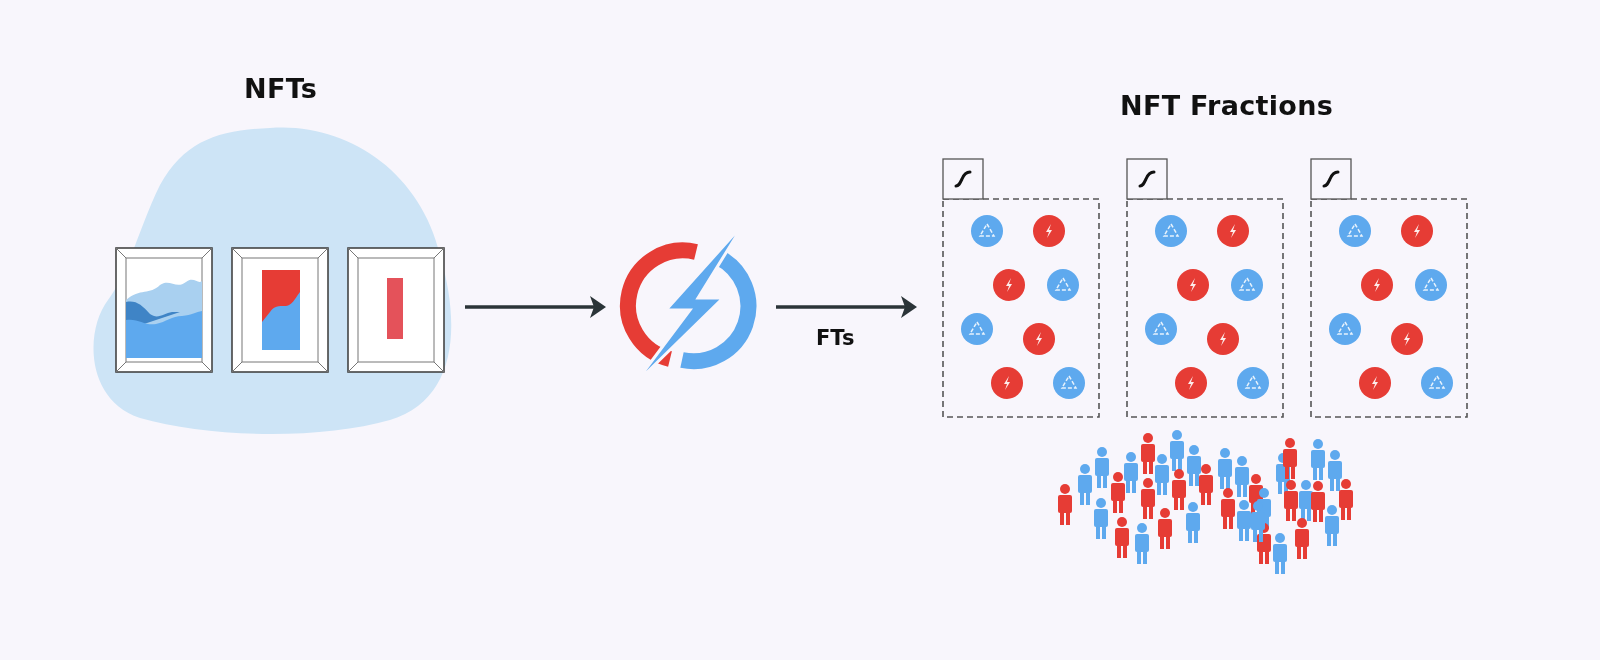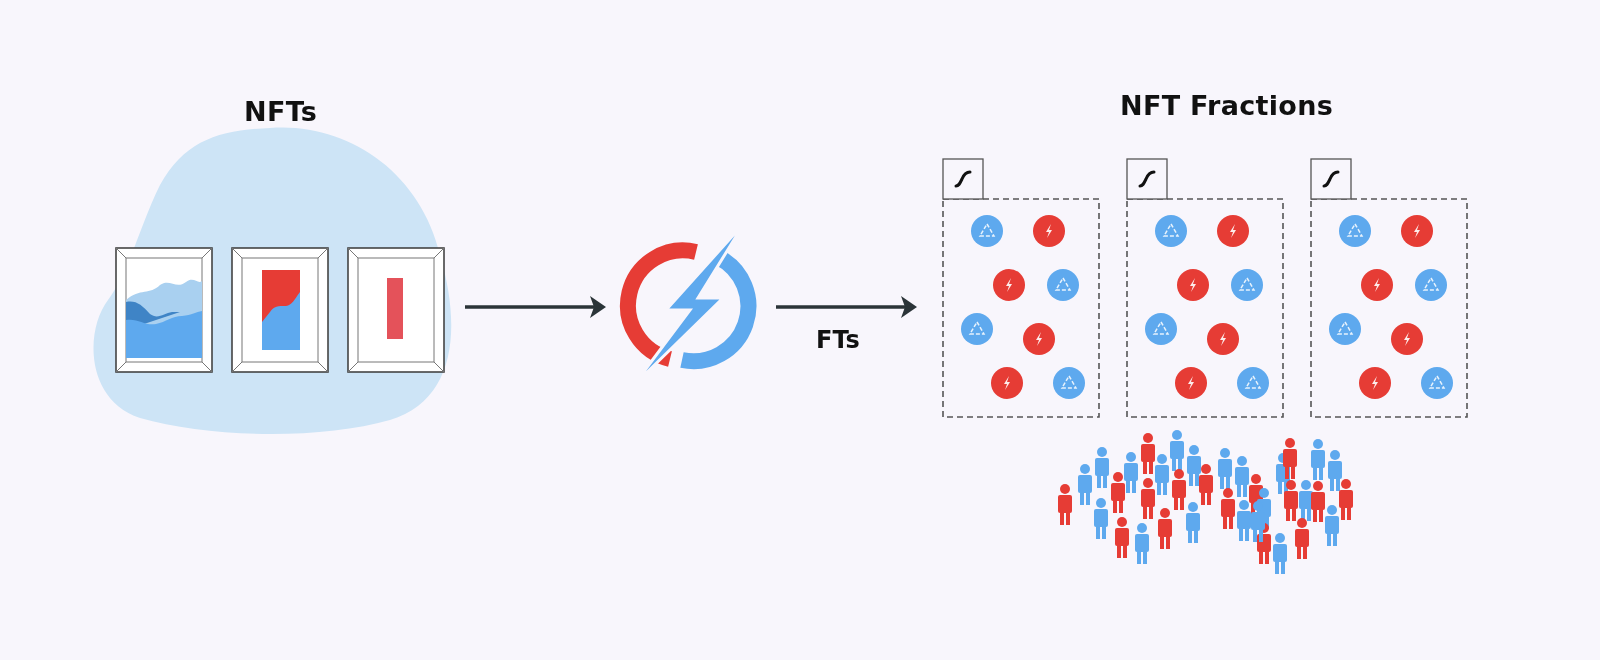--- a/index.html
+++ b/index.html
@@ -1,25 +1,25 @@
 <!DOCTYPE html>
 <html><head>
 <meta charset="utf-8">
 <style>
   html, body { margin:0; padding:0; }
   body { width:1600px; height:660px; background:#f8f6fc; position:relative; overflow:hidden;
          font-family:"DejaVu Sans", sans-serif; }
   .heading { position:absolute; font-weight:bold; font-size:27px; color:#111; letter-spacing:0.3px; }
-  .label { position:absolute; font-weight:bold; font-size:24px; color:#111; }
+  .label { position:absolute; font-weight:bold; font-size:21px; color:#111; }
   svg { position:absolute; left:0; top:0; }
 </style>
 </head>
 <body>
 
-<div class="heading" style="left:244px;top:96px;text-align:center;">NFTs</div>
+<div class="heading" style="left:244px;top:73px;text-align:center;">NFTs</div>
 <div class="heading" style="left:1120px;top:90px;">NFT Fractions</div>
 <div class="label" style="left:816px;top:326px;">FTs</div>
 
 <svg id="scene" width="1600" height="660" viewBox="0 0 1600 660">
 
   <path id="blob" d="M270,128 C345,122 420,170 440,255 C462,330 455,400 390,420 C320,440 210,438 140,418 C85,400 85,330 108,300 C130,270 140,225 160,185 C185,140 220,130 270,128 Z" fill="#cde4f6"></path>
 
   <g id="frames">
       <g>
         <rect x="116" y="248" width="96" height="124" fill="#fff" stroke="#444444" stroke-width="1.6"></rect>

